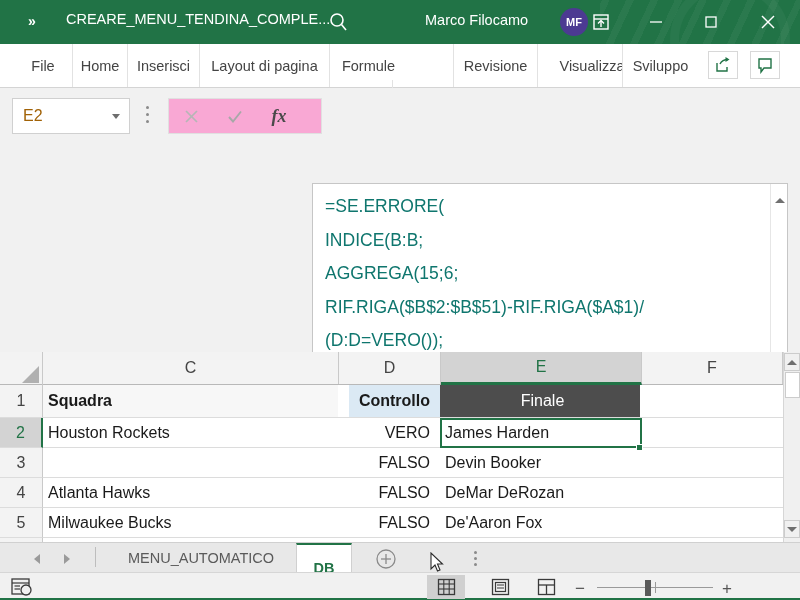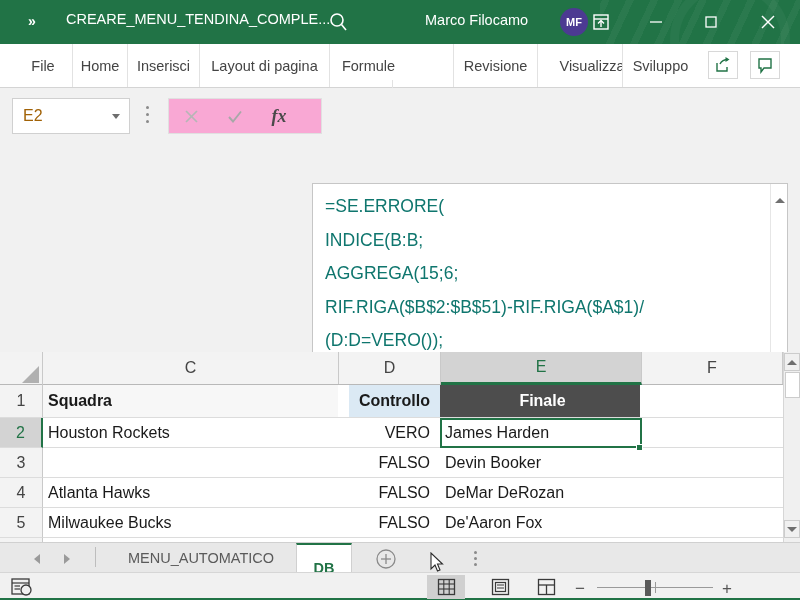--- a/index.html
+++ b/index.html
@@ -216,21 +216,21 @@
     overflow: hidden; white-space: nowrap;
     cursor: cell;
   }
   .cell.c-col { left: 0;   width: 295px; }
   .cell.d-col { left: 295px; width: 102px; justify-content: flex-end; padding-right: 21px; margin-left: 11px; }
   .cell.e-col { left: 397px; width: 200px; }
   .cell.f-col { left: 597px; width: 143px; }
   .hdr-c { font-weight: bold; background: #f7f7f7; }
   .hdr-d { font-weight: bold; background: #dbe9f4; justify-content: flex-end; padding-right: 7px; }
   .hdr-e {
-    font-weight: bold; background: #4d4d4d; color: #ffffff;
+    font-weight: normal; background: #4d4d4d; color: #ffffff;
     justify-content: center; padding-right: 0;
   }
   #sel-box {
     position: absolute; left: 440px; top: 66px;
     width: 202px; height: 30px;
     border: 2px solid #217346;
     pointer-events: none;
   }
   #sel-handle {
     position: absolute; left: 636px; top: 92px;

